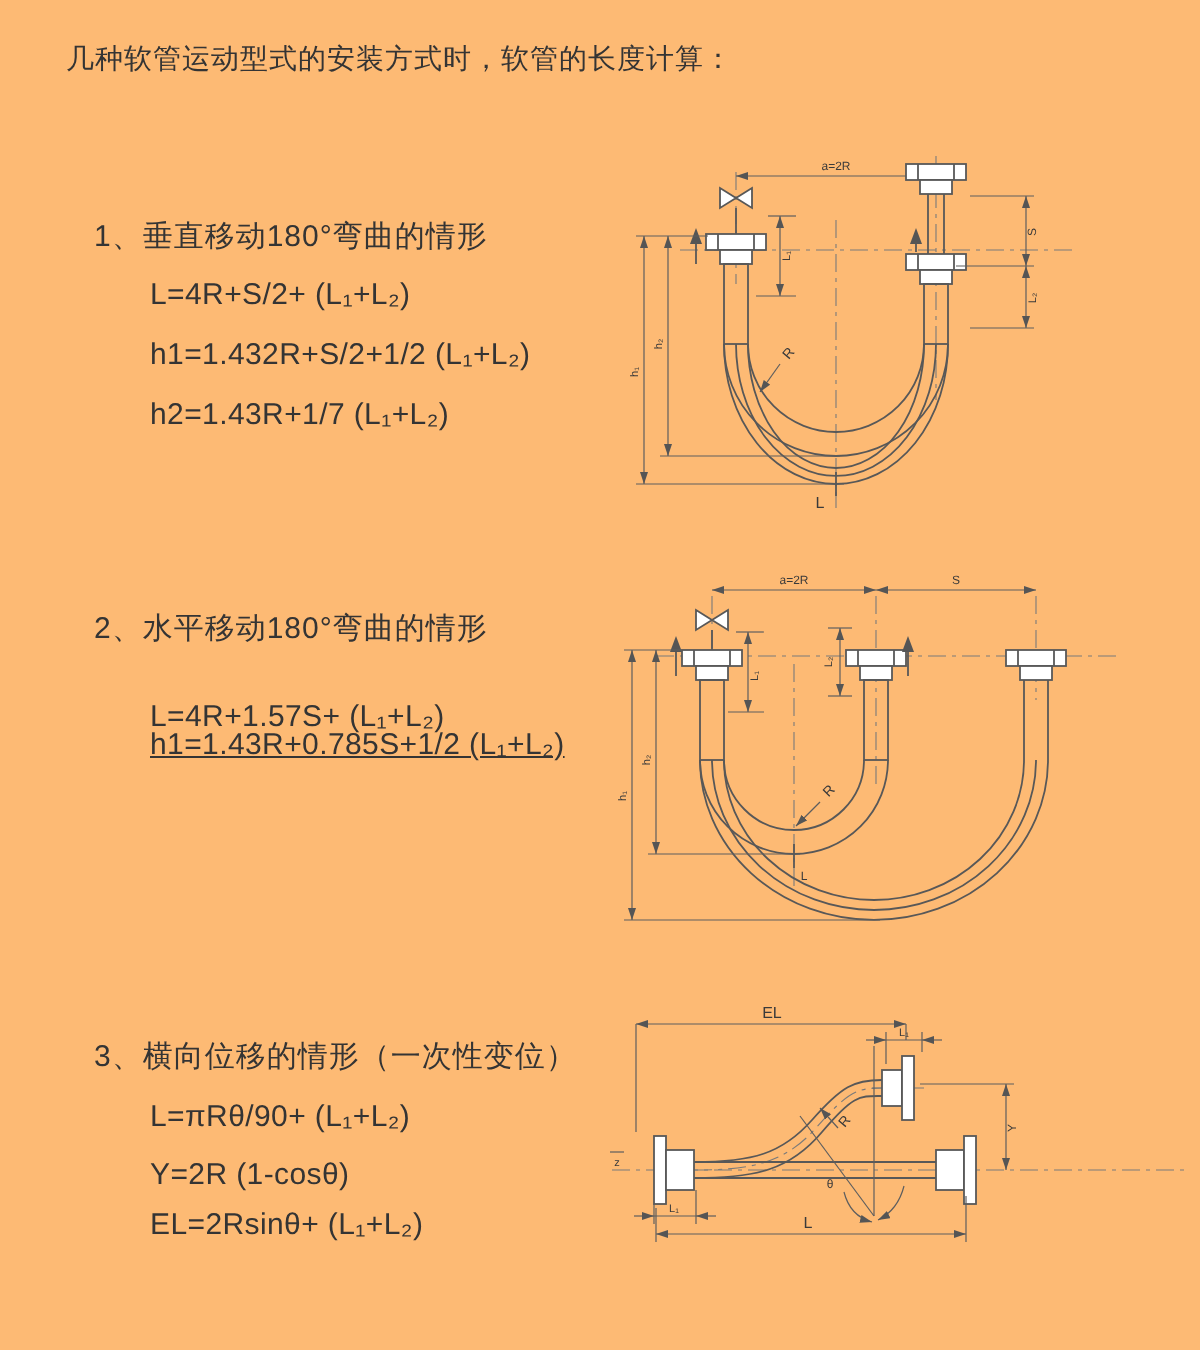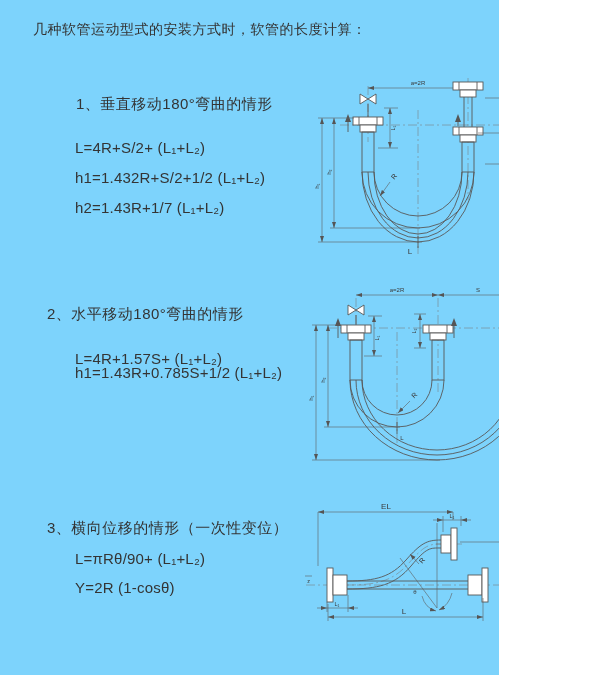--- a/index.html
+++ b/index.html
@@ -1,16 +1,16 @@
 <!DOCTYPE html>
 <html><head>
 <meta charset="utf-8">
 <style>
   html,body{margin:0;padding:0;}
-  .page{position:relative;width:499px;height:675px;background:#7dd3fc;overflow:hidden;
+  .page{position:relative;width:600px;height:675px;background:#fdba74;overflow:hidden;
         font-family:"Liberation Sans",sans-serif;color:#333;}
   .t{position:absolute;white-space:nowrap;color:#343434;}
   .title{font-size:14px;letter-spacing:0.5px;font-weight:500;}
   .head{font-size:15px;letter-spacing:0.5px;}
   .frm{font-size:15px;letter-spacing:0.2px;}
   svg.diag{position:absolute;}
   .ln{stroke:#585858;fill:none;stroke-width:0.9;}
   .lnw{stroke:#585858;fill:#ffffff;stroke-width:0.9;}
   .dm{stroke:#5e5e5e;fill:none;stroke-width:0.6;}
   .cl{stroke:#7a7a7a;fill:none;stroke-width:0.55;stroke-dasharray:9 3 2 3;}
@@ -19,32 +19,33 @@
   .lbb{fill:#3a3a3a;font-size:8px;font-family:"Liberation Sans",sans-serif;}
   .ah{fill:#555;}
 </style>
 </head>
 <body>
 
 <div class="page">
 
   <div class="t title" style="left:33px;top:21px;">几种软管运动型式的安装方式时，软管的长度计算：</div>
 
-  <div class="t head" style="left:47px;top:95px;margin-left:29px;">1、垂直移动180°弯曲的情形</div>
+  <div class="t head" style="left:47px;top:109px;">1、垂直移动180°弯曲的情形</div>
   <div class="t frm" style="left:75px;top:139px;">L=4R+S/2+ (L₁+L₂)</div>
   <div class="t frm" style="left:75px;top:169px;">h1=1.432R+S/2+1/2 (L₁+L₂)</div>
   <div class="t frm" style="left:75px;top:199px;">h2=1.43R+1/7 (L₁+L₂)</div>
 
   <div class="t head" style="left:47px;top:305px;">2、水平移动180°弯曲的情形</div>
   <div class="t frm" style="left:75px;top:334px;margin-top:16px;">L=4R+1.57S+ (L₁+L₂)</div>
-  <div class="t frm" style="left:75px;top:364px;">h1=1.43R+0.785S+1/2 (L₁+L₂)</div>
+  <div class="t frm" style="left:75px;top:364px;text-decoration:underline;">h1=1.43R+0.785S+1/2 (L₁+L₂)</div>
 
   <div class="t head" style="left:47px;top:519px;">3、横向位移的情形（一次性变位）</div>
   <div class="t frm" style="left:75px;top:550px;">L=πRθ/90+ (L₁+L₂)</div>
   <div class="t frm" style="left:75px;top:579px;text-align:center;">Y=2R (1-cosθ)</div>
+  <div class="t frm" style="left:75px;top:604px;">EL=2Rsinθ+ (L₁+L₂)</div>
 
   <svg class="diag" style="left:310px;top:72px;" width="250" height="190" viewBox="0 0 250 190">
     <defs>
       <marker id="ar" markerWidth="7" markerHeight="5" refX="6" refY="2" orient="auto-start-reverse" markerUnits="userSpaceOnUse">
         <path d="M0,0 L6,2 L0,4 z" fill="#555"></path>
       </marker>
       <pattern id="hx" width="4" height="4" patternUnits="userSpaceOnUse">
         <path d="M0,0 L4,4 M4,0 L0,4" stroke="#8a8a8a" stroke-width="0.5"></path>
       </pattern>
     </defs>

